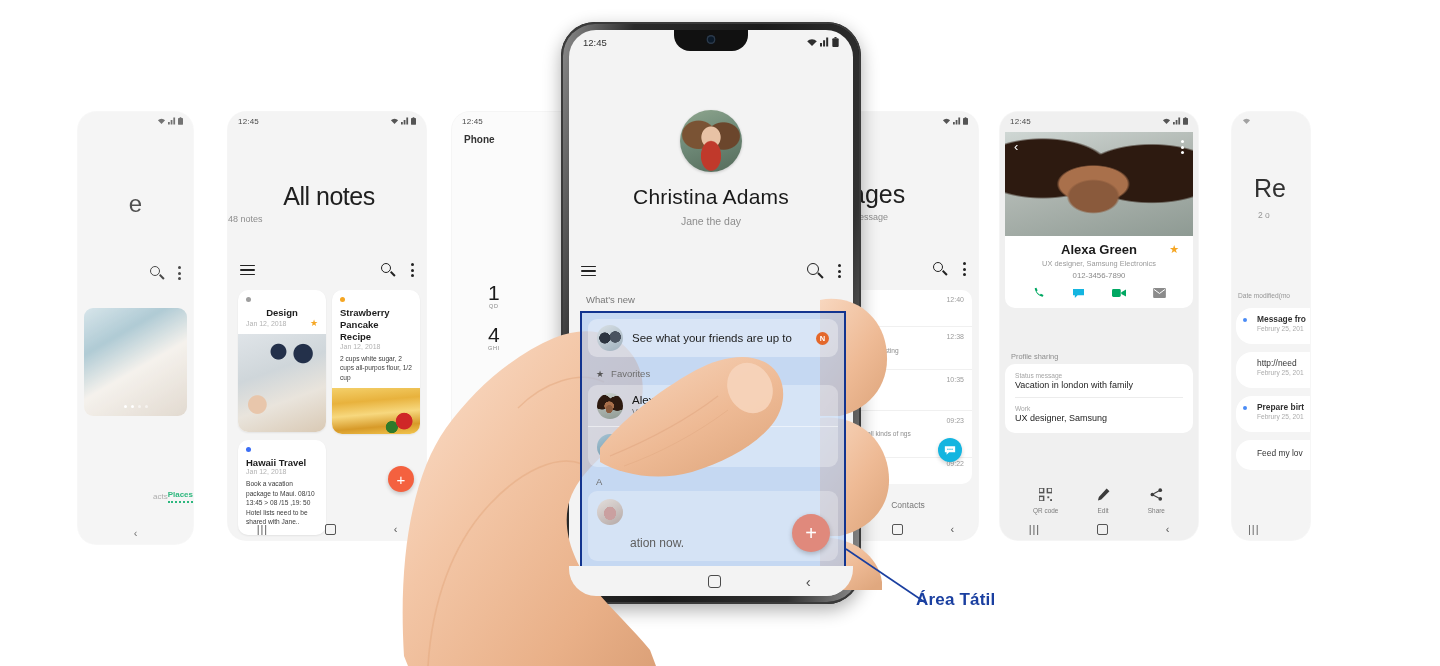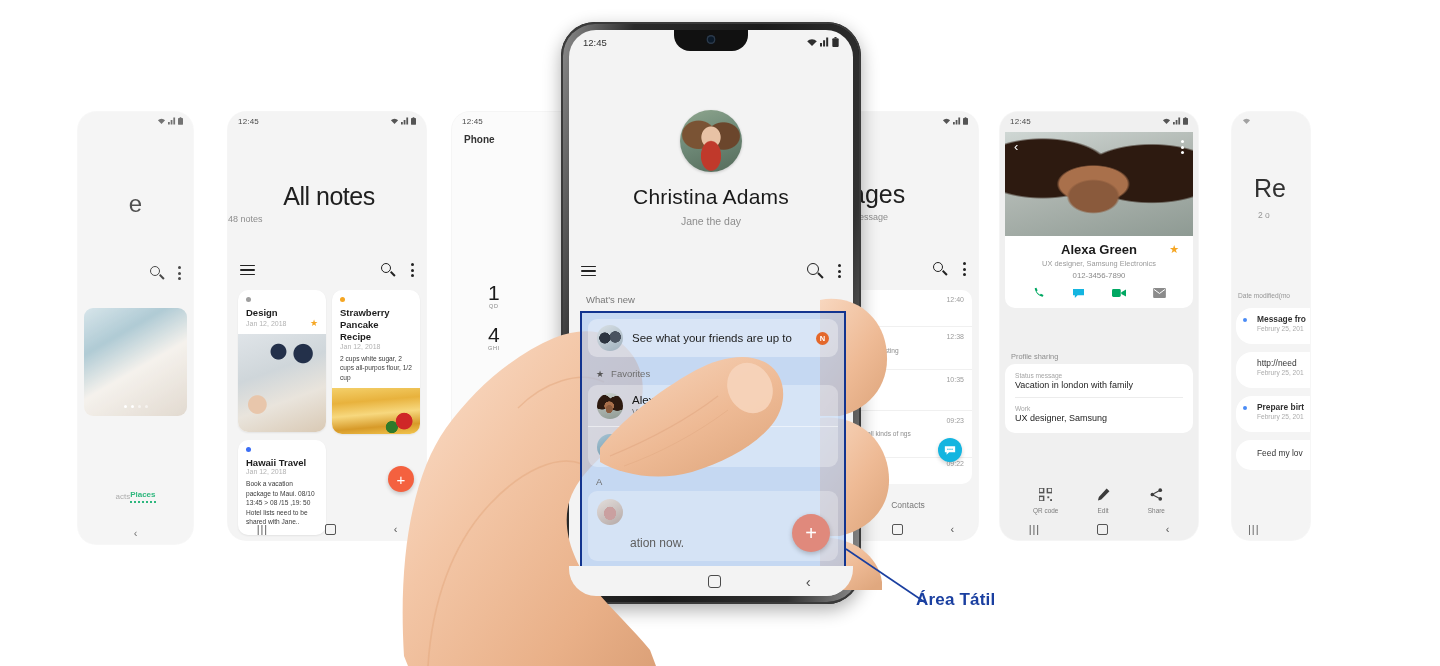--- a/index.html
+++ b/index.html
@@ -184,21 +184,21 @@
           </span>
       </div>
       <div class="ph ph-coffee" style="position:absolute;left:6px;top:196px;right:6px;height:108px;border-radius:9px;">
         <div style="position:absolute;left:50%;transform:translateX(-50%);bottom:8px;display:flex;gap:4px;">
           <i style="width:3px;height:3px;border-radius:50%;background:#fff;display:block;"></i>
           <i style="width:3px;height:3px;border-radius:50%;background:#fff;display:block;"></i>
           <i style="width:3px;height:3px;border-radius:50%;background:rgba(255,255,255,.55);display:block;"></i>
           <i style="width:3px;height:3px;border-radius:50%;background:rgba(255,255,255,.55);display:block;"></i>
         </div>
       </div>
-      <div style="position:absolute;left:0;right:0;top:378px;display:flex;justify-content:center;align-items:center;">
+      <div style="position:absolute;left:0;right:0;top:378px;display:flex;justify-content:flex-end;align-items:center;">
         <span style="font-size:8px;color:#9a9a9a;">acts</span>
         <span style="font-size:8px;font-weight:bold;color:#00a862;border-bottom:2px dotted #00a862;padding-bottom:2px;">Places</span>
       </div>
       <div class="navbar" style="justify-content:center;">
         <span class="nb nb-back">‹</span>
       </div>
     </div>
   </div>
 
   <div class="phone ghost" id="p-notes" style="left:228px;top:112px;width:198px;height:428px;">
@@ -235,21 +235,21 @@
             </span>
           <span class="kebab">
               <i></i>
               <i></i>
               <i></i>
             </span>
         </span>
       </div>
 
       <div style="position:absolute;left:10px;top:178px;width:88px;">
-        <div class="note" style="margin-bottom:8px;">
+        <div class="note" style="margin-bottom:8px;text-align:center;">
           <div style="padding:7px 8px 6px;">
             <span class="dot" style="background:#9e9e9e;"></span>
             <div class="ttl" style="font-size:9.5px;margin-top:5px;">Design</div>
             <div style="display:flex;align-items:center;justify-content:space-between;">
               <span class="dt" style="font-size:7px;">Jan 12, 2018</span>
               <span style="color:#f5a623;font-size:9px;">★</span>
             </div>
           </div>
           <div class="ph ph-design" style="height:98px;"></div>
         </div>

